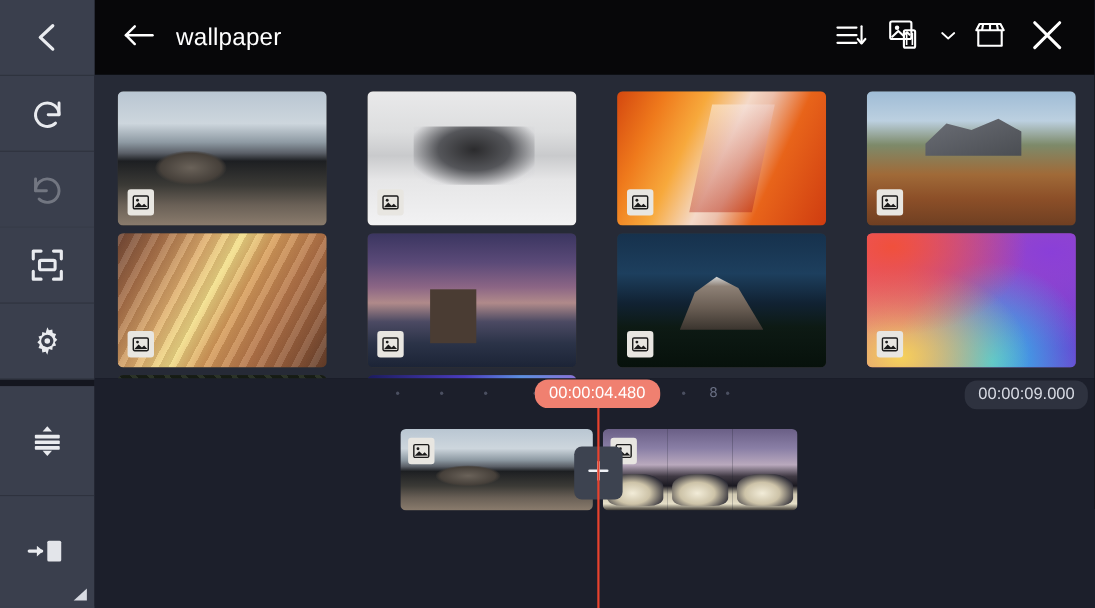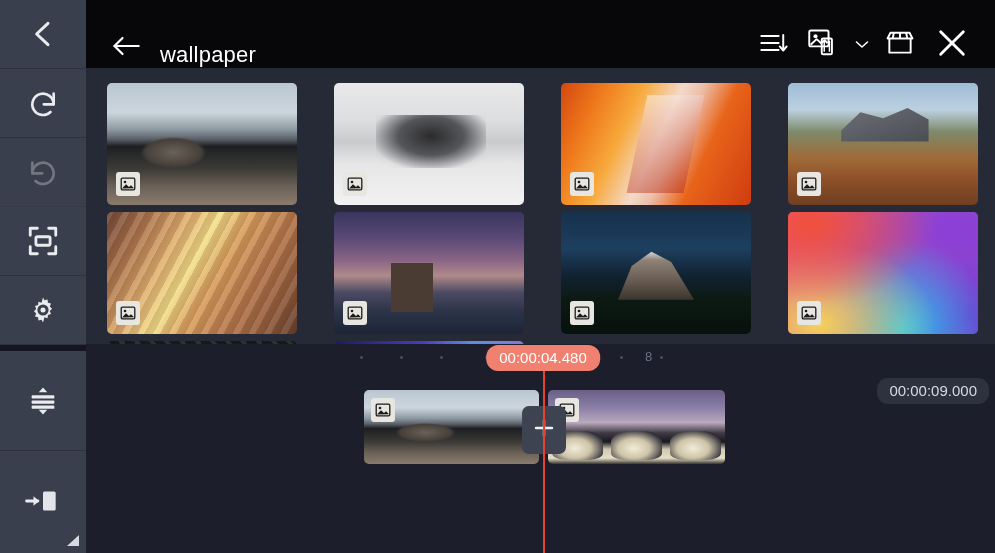--- a/index.html
+++ b/index.html
@@ -37,21 +37,21 @@
     position: absolute; right: 6px; bottom: 6px;
     width: 16px; height: 14px;
   }
 
   
   .right { display: flex; flex-direction: column; flex: 1 1 auto; min-width: 0; }
 
   
   .header {
     height: 68px; background: #070709;
-    display: flex; align-items: flex-end;
+    display: flex; align-items: center;
     padding: 0 18px 0 20px;
     flex: none;
   }
   .hdr-back { width: 40px; height: 40px; display: flex; align-items: center; justify-content: center; }
   .hdr-title {
     color: #ffffff; font-size: 22px; margin-left: 14px;
     letter-spacing: .2px; white-space: nowrap;
   }
   .hdr-spacer { flex: 1 1 auto; }
   .hdr-icons { display: flex; align-items: center; gap: 4px; }
@@ -205,21 +205,20 @@
   }
   .dur-badge {
     position: absolute;
     right: 6px; top: 2px;
     background: #2e323f;
     color: #d6d9e2;
     font-size: 15px;
     padding: 4px 12px 5px;
     border-radius: 11px;
     white-space: nowrap;
-    margin-top: 32px;
   }
   .playhead {
     position: absolute;
     top: 22px; bottom: 0;
     width: 2px;
     background: #e8422e;
     z-index: 5;
   }
   .track { position: absolute; left: 0; right: 0; top: 46px; height: 74px; }
   .clip {

